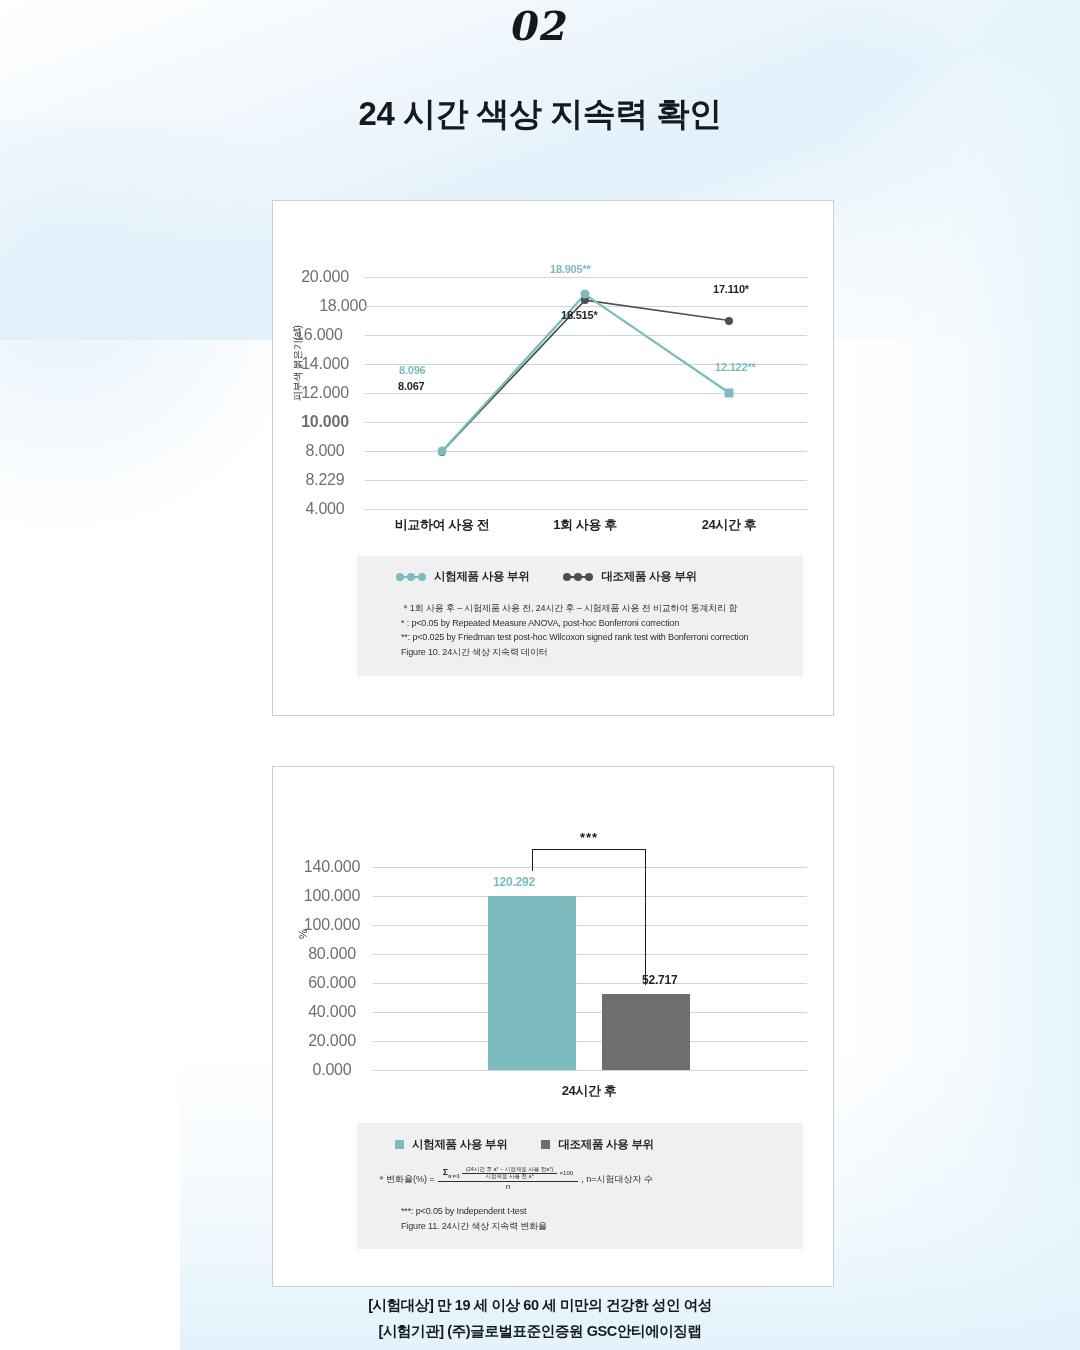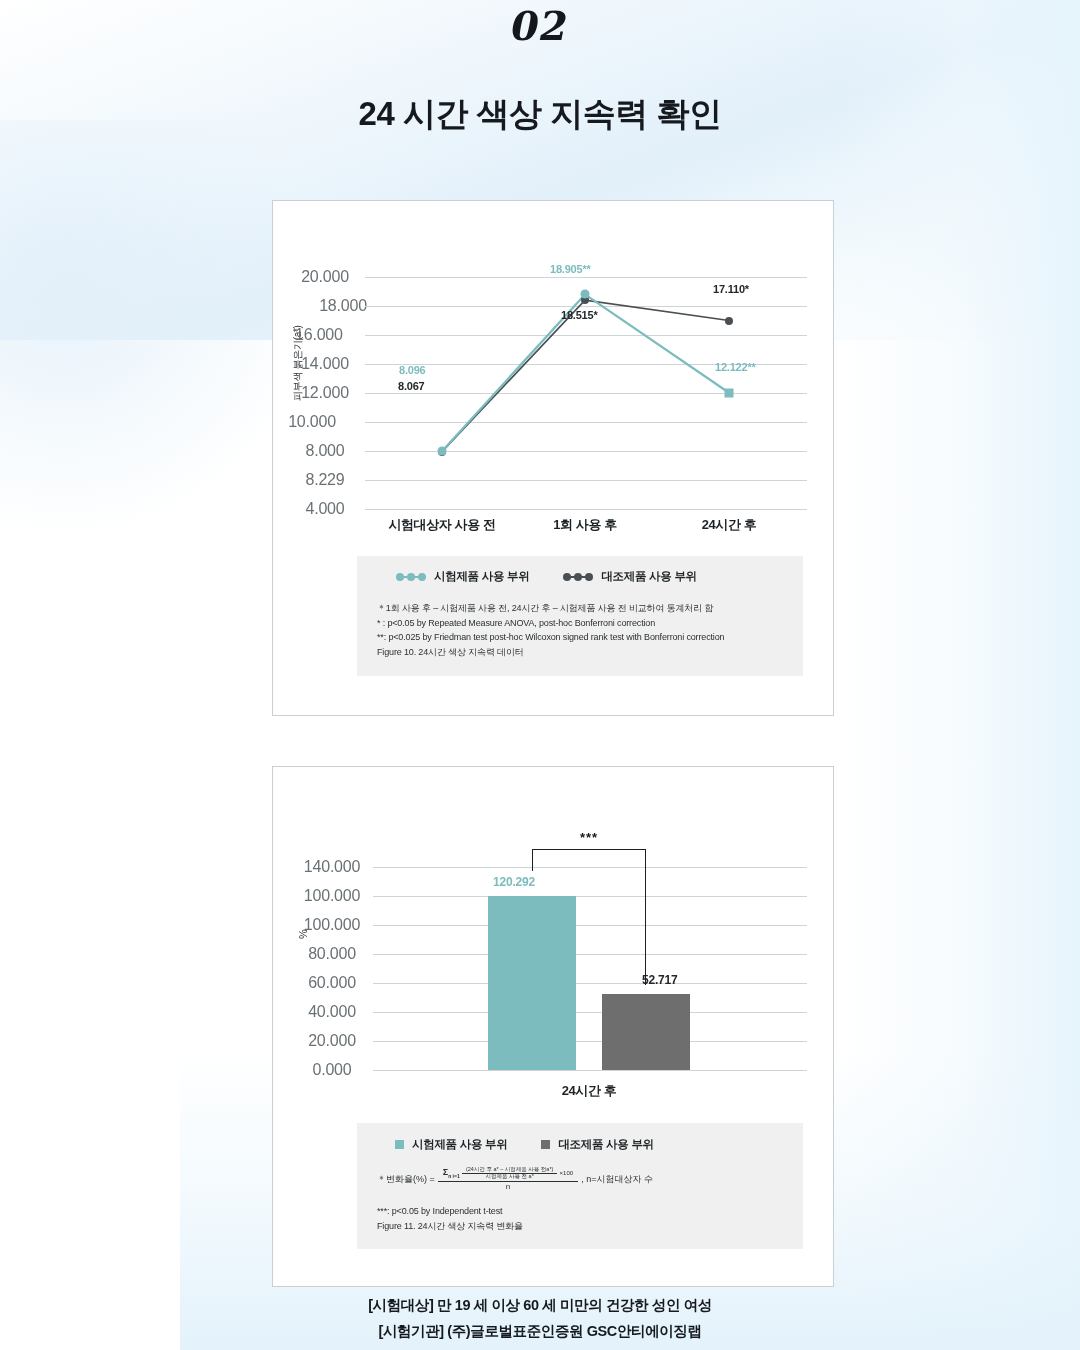--- a/index.html
+++ b/index.html
@@ -138,21 +138,21 @@
   .lm-sq { width: 9px; height: 9px; }
 
   .footnotes {
     position: absolute;
     font-size: 9px;
     line-height: 1.62;
     color: #2b3033;
     letter-spacing: -0.15px;
     white-space: nowrap;
   }
-  .footnotes .ln { display: block; }
+  .footnotes .ln { display: block; margin-left: 24px; }
 
   
   .sig-bracket { position: absolute; }
   .sig-bracket .top   { position: absolute; left: 0; right: 0; top: 0; height: 1px; background: #1b1f22; }
   .sig-bracket .lleg  { position: absolute; left: 0; top: 0; width: 1px; background: #1b1f22; }
   .sig-bracket .rleg  { position: absolute; right: 0; top: 0; width: 1px; background: #1b1f22; }
   .sig-star {
     position: absolute; text-align: center; font-size: 13px; font-weight: 700;
     color: #14181b; letter-spacing: 1px; white-space: nowrap;
   }
@@ -193,21 +193,21 @@
 
 <div class="card" id="card-1">
 
   <div class="y-axis-title" style="left: 18px; top: 200px;">피부색 붉은기(a*)</div>
 
   <div class="ytick" style="top: 76px; width: 60px; left: 22px;">20.000</div>
   <div class="ytick" style="top: 105px; width: 60px; left: 40px;">18.000</div>
   <div class="ytick" style="top: 134px; width: 44px; left: 22px;">16.000</div>
   <div class="ytick" style="top: 163px; width: 60px; left: 22px;">14.000</div>
   <div class="ytick" style="top: 192px; width: 60px; left: 22px;">12.000</div>
-  <div class="ytick" style="top: 221px; width: 60px; left: 9px;">10.000</div>
+  <div class="ytick" style="top: 221px; width: 60px; left: 22px; font-weight: bold;">10.000</div>
   <div class="ytick" style="top: 250px; width: 60px; left: 22px;">8.000</div>
   <div class="ytick" style="top: 279px; width: 60px; left: 22px;">8.229</div>
   <div class="ytick" style="top: 308px; width: 60px; left: 22px;">4.000</div>
 
   <div class="gridline" style="left: 92px; width: 442px; top: 76px;"></div>
   <div class="gridline" style="left: 92px; width: 442px; top: 105px;"></div>
   <div class="gridline" style="left: 92px; width: 442px; top: 134px;"></div>
   <div class="gridline" style="left: 92px; width: 442px; top: 163px;"></div>
   <div class="gridline" style="left: 92px; width: 442px; top: 192px;"></div>
   <div class="gridline" style="left: 92px; width: 442px; top: 221px;"></div>
@@ -232,21 +232,21 @@
 
   <div class="dlabel" style="left:126px; top:163px; color:#7CBCBE;">8.096</div>
   <div class="dlabel" style="left:125px; top:179px; color:#24282b;">8.067</div>
 
   <div class="dlabel" style="left:277px; top:62px; color:#7CBCBE;">18.905**</div>
   <div class="dlabel" style="left:288px; top:108px; color:#24282b;">18.515*</div>
 
   <div class="dlabel" style="left:440px; top:82px; color:#24282b;">17.110*</div>
   <div class="dlabel" style="left:442px; top:160px; color:#7CBCBE;">12.122**</div>
 
-  <div class="xtick-label" style="left: 89px; top: 315px; width: 160px;">시험대상자 사용 전</div>
+  <div class="xtick-label" style="left: 89px; top: 315px; width: 160px;">비교하여 사용 전</div>
   <div class="xtick-label" style="left: 232px; top: 315px; width: 160px;">1회 사용 후</div>
   <div class="xtick-label" style="left: 376px; top: 315px; width: 160px;">24시간 후</div>
 
   <div class="legend-panel" style="left: 84px; top: 355px; width: 446px; height: 120px;"></div>
 
   <div class="legend-row" style="left: 123px; top: 368px;">
     <div class="legend-item">
       <span class="lm-line">
         <span class="bar" style="background:#7CBCBE;"></span>
         <span class="d a" style="background:#7CBCBE;"></span>

